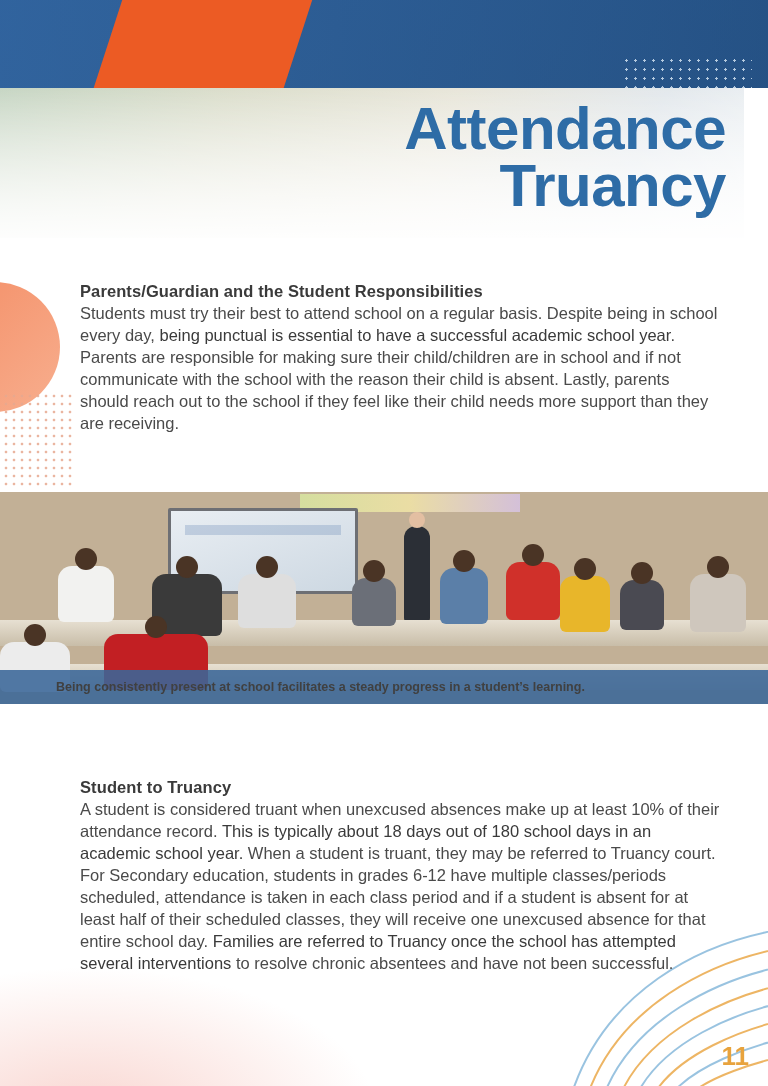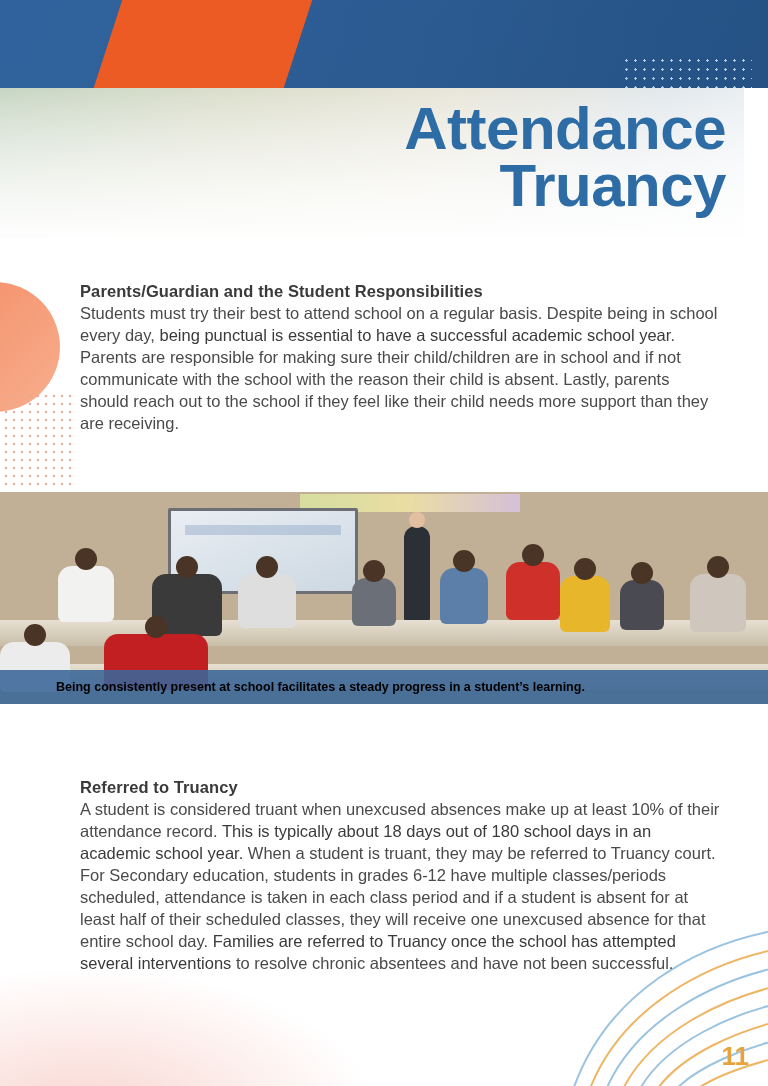--- a/index.html
+++ b/index.html
@@ -217,21 +217,21 @@
   .photo-caption {
     position: absolute;
     left: 0; bottom: 0;
     width: 768px;
     height: 34px;
     background: rgba(58,102,152,.88);
     display: flex;
     align-items: center;
   }
   .photo-caption span {
-    color: #000000;
+    color: #404040;
     font-size: 12.5px;
     font-weight: 700;
     padding-left: 56px;
   }
 
   
   .section-two {
     position: absolute;
     top: 778px;
     left: 80px;
@@ -318,21 +318,21 @@
     <div class="kid" style="left:690px; top:82px;  width:56px; height:58px; background:#cfc7bd;"></div>
     <div class="kid" style="left:104px; top:142px; width:104px; height:56px; background:#c21f23;"></div>
     <div class="kid" style="left:0px;   top:150px; width:70px;  height:50px; background:#ececec;"></div>
 
     <div class="photo-caption">
       <span>Being consistently present at school facilitates a steady progress in a student’s learning.</span>
     </div>
   </div>
 
   <div class="section-two">
-    <h2 class="head">Referred to Truancy</h2>
+    <h2 class="head">Student to Truancy</h2>
     <p class="body-copy"><span>A student is considered truant when unexcused absences make up at least 10% of their attendance record. </span><b>This is typically about 18 days out of 180 school days in an academic school year.</b><span> When a student is truant, they may be referred to Truancy court. For Secondary education, students in grades 6-12 have multiple classes/periods scheduled, attendance is taken in each class period and if a student is absent for at least half of their scheduled classes, they will receive one unexcused absence for that entire school day. </span><b>Families are referred to Truancy once the school has attempted several interventions</b><span> to resolve chronic absentees and have not been successful.</span></p>
   </div>
 
   <div class="bottom-pink"></div>
   <div class="bottom-lines">
     <svg width="300" height="190" viewBox="0 0 300 190">
       <g fill="none" stroke-width="2">
         <path d="M300,10 C190,20 90,80 60,190" stroke="#7fb4d8" opacity=".8"></path>
         <path d="M300,28 C200,40 104,94 76,190" stroke="#e8a33d" opacity=".8"></path>
         <path d="M300,46 C210,58 118,106 92,190" stroke="#7fb4d8" opacity=".8"></path>

